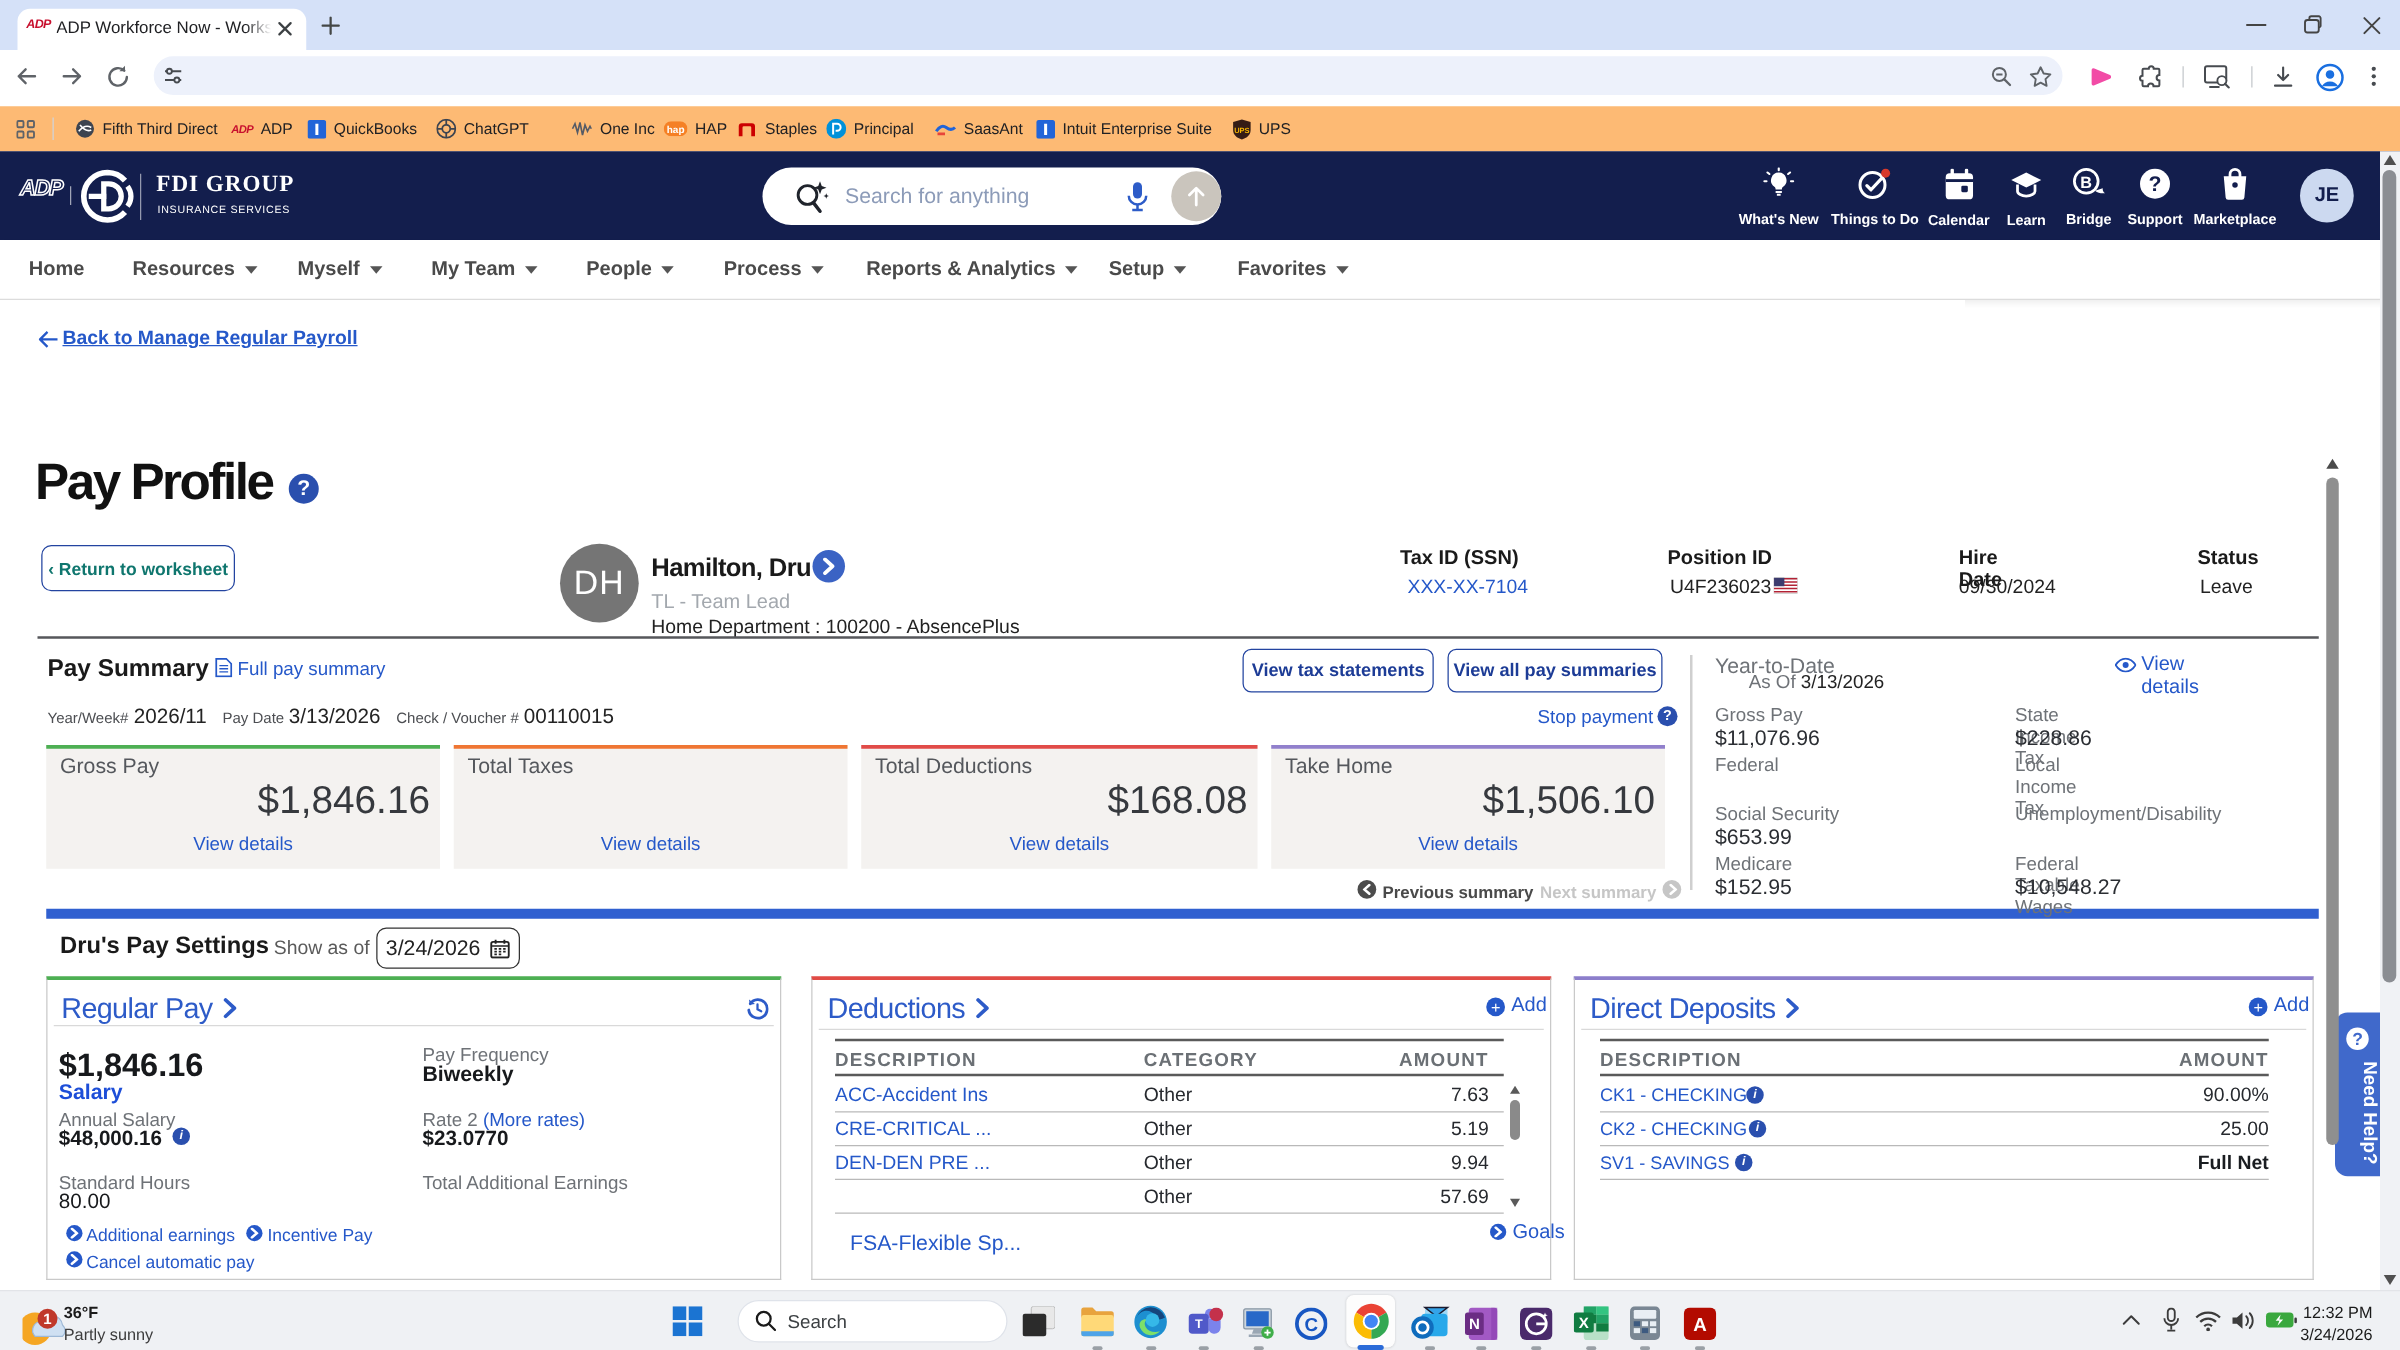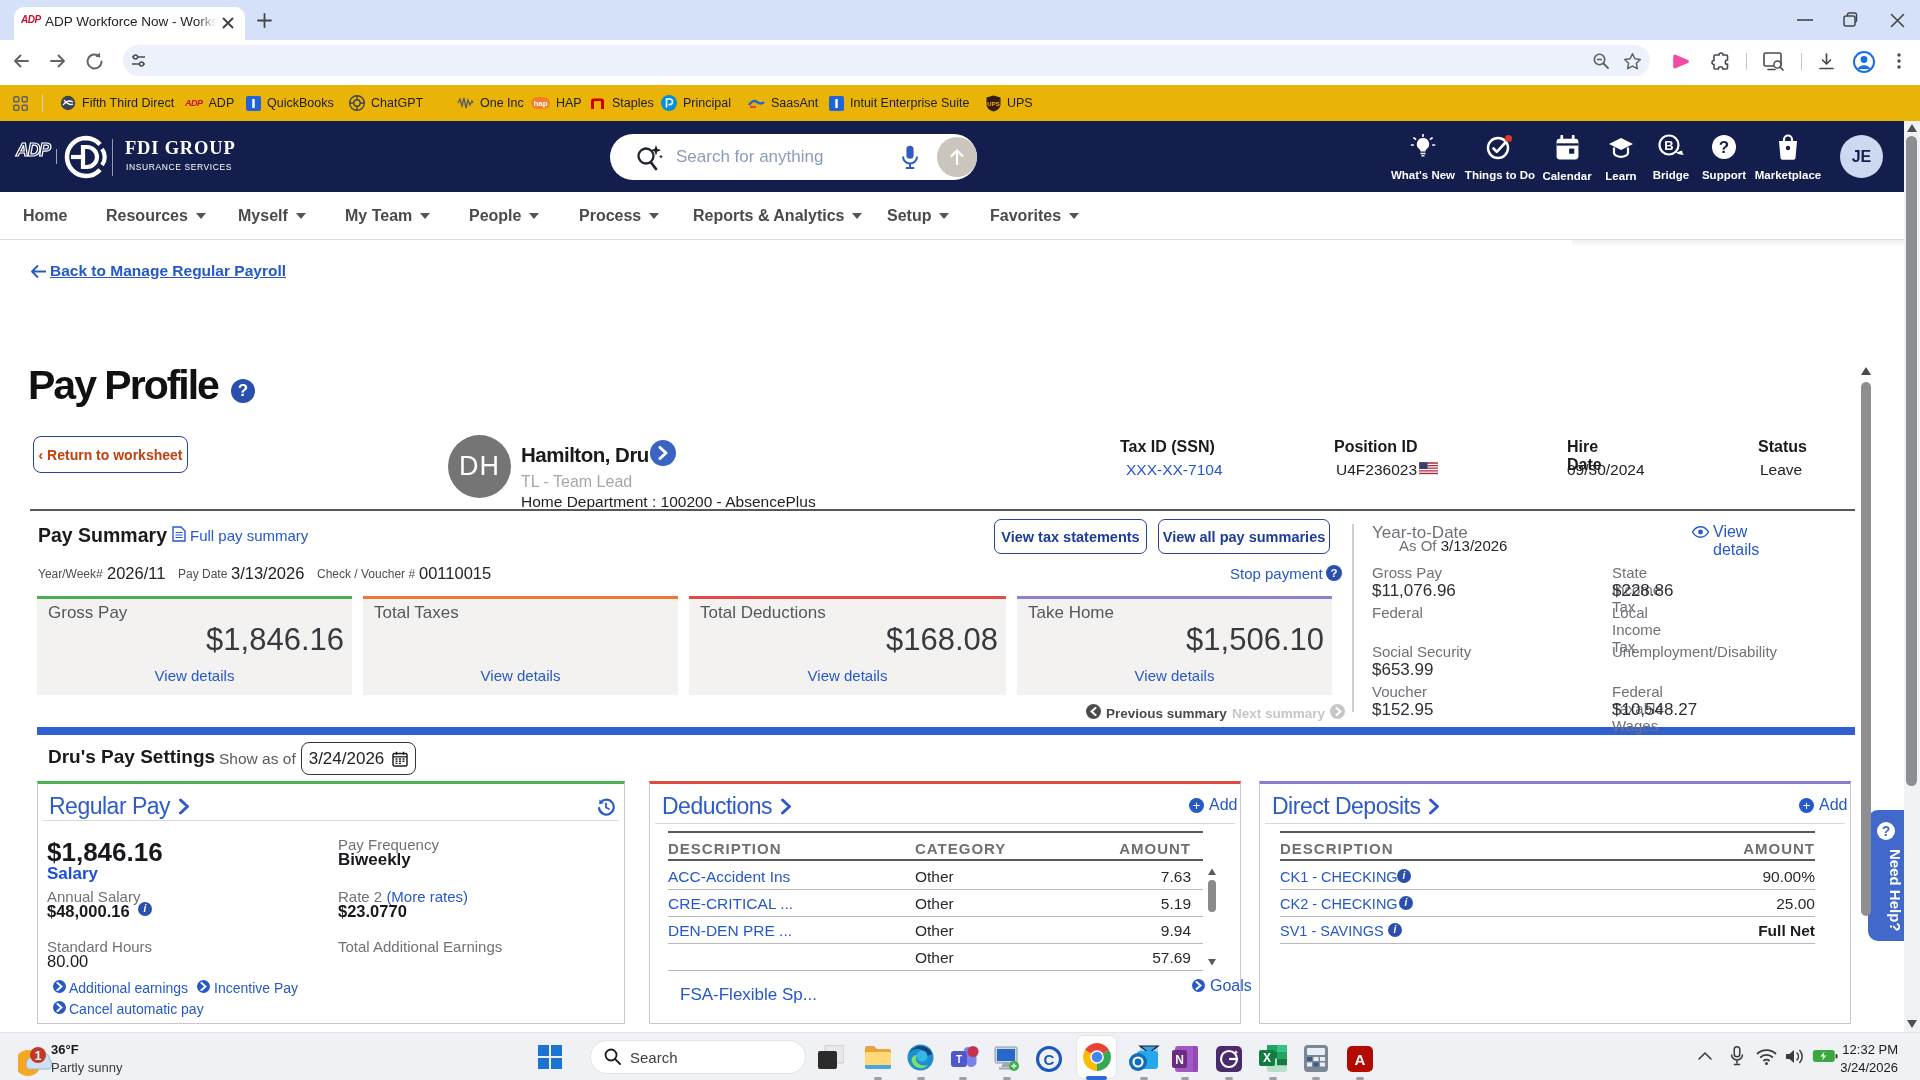--- a/index.html
+++ b/index.html
@@ -4,21 +4,21 @@
 <style>
 * { margin:0; padding:0; box-sizing:border-box; }
 html,body { width:1920px; height:1080px; overflow:hidden; font-family:"Liberation Sans",sans-serif; }
 #page { position:relative; width:1920px; height:1080px; background:#fff; overflow:hidden; }
 .abs { position:absolute; }
 
 #tabstrip { position:absolute; left:0; top:0; width:1920px; height:40px; background:#d5e1f8; }
 #tab { position:absolute; left:14px; top:7px; width:231px; height:33px; background:#fff; border-radius:10px 10px 0 0; }
 #toolbar { position:absolute; left:0; top:40px; width:1920px; height:45px; background:#fff; }
 #urlpill { position:absolute; left:123px; top:45px; width:1527px; height:31px; background:#edf1fb; border-radius:16px; }
-#bookmarks { position:absolute; left:0; top:85px; width:1920px; height:36px; background:#eab308;text-align:right; }
+#bookmarks { position:absolute; left:0; top:85px; width:1920px; height:36px; background:#fdba74;text-align:right; }
 .bm { position:absolute; top:0; height:36px; display:flex; align-items:center; gap:6px; font-size:12.5px; color:#202124; white-space:nowrap; }
 
 #adphead { position:absolute; left:0; top:121px; width:1920px; height:71px; background:#131e4d; }
 #mainnav { position:absolute; left:0; top:192px; width:1920px; height:48px; background:#fff; border-bottom:1px solid #dcdcdc; box-shadow:0 3px 5px rgba(0,0,0,0.07); }
 .navitem { position:absolute; top:0; height:48px; display:flex; align-items:center; font-size:16px; font-weight:bold; color:#4a4a4a; }
 .caret { display:inline-block; width:0; height:0; border-left:5px solid transparent; border-right:5px solid transparent; border-top:6px solid #555; margin-left:8px; }
 .hicon { position:absolute; width:110px; text-align:center; color:#fff; }
 .hicon svg { display:inline-block; }
 .hicon .lbl { font-size:11.5px; font-weight:bold; margin-top:5px; white-space:nowrap; }
 .link { color:#2558c9; }
@@ -299,21 +299,21 @@
   <div id="content">
 
     <svg class="abs" style="left:30px;top:24px;" width="17" height="15" viewBox="0 0 17 15">
         <path d="M16 7.5 H2 M8 1.5 L2 7.5 L8 13.5" fill="none" stroke="#2558c9" stroke-width="1.8" stroke-linejoin="round"></path>
       </svg>
     <a class="abs link" style="left:50px;top:22px;font-size:15.5px;font-weight:bold;text-decoration:underline;">Back to Manage Regular Payroll</a>
 
     <div class="abs" style="left:28px;top:122px;font-size:41px;font-weight:bold;letter-spacing:-2px;color:#111;">Pay Profile</div>
     <div class="abs" style="left:231px;top:139px;width:24px;height:24px;border-radius:50%;background:#2a4fae;color:#fff;font-size:17px;font-weight:bold;text-align:center;line-height:24px;">?</div>
 
-    <div class="abs" style="left:33px;top:196px;width:155px;height:37px;border:1.5px solid #2344a0;border-radius:8px;display:flex;align-items:center;justify-content:center;white-space:nowrap;font-size:14px;font-weight:bold;color:#c2410c;">‹&nbsp;Return to worksheet</div>
+    <div class="abs" style="left:33px;top:196px;width:155px;height:37px;border:1.5px solid #2344a0;border-radius:8px;display:flex;align-items:center;justify-content:center;white-space:nowrap;font-size:14px;font-weight:bold;color:#0f766e;">‹&nbsp;Return to worksheet</div>
 
     <div class="abs" style="left:448px;top:195px;width:63px;height:63px;border-radius:50%;background:#757575;color:#fff;font-size:27px;text-align:center;line-height:63px;letter-spacing:1px;">DH</div>
     <div class="abs" style="left:521px;top:203px;font-size:20.5px;font-weight:bold;letter-spacing:-0.5px;color:#1a1a1a;">Hamilton, Dru</div>
     <div class="abs" style="left:650px;top:200px;width:26px;height:26px;border-radius:50%;background:#3b63c4;"></div>
     <svg class="abs" style="left:658px;top:206px;" width="10" height="14" viewBox="0 0 10 14">
         <path d="M2 1.5 L8 7 L2 12.5" fill="none" stroke="#fff" stroke-width="3" stroke-linecap="round" stroke-linejoin="round"></path>
       </svg>
     <div class="abs" style="left:521px;top:233px;font-size:16px;color:#a3a8ae;">TL - Team Lead</div>
     <div class="abs" style="left:521px;top:253px;font-size:15.5px;color:#222;">Home Department : 100200 - AbsencePlus</div>
 
@@ -389,21 +389,21 @@
     <div class="abs link" style="left:1713px;top:283px;font-size:16px;">View details</div>
     <div class="abs glabel" style="left:1372px;top:324px;">Gross Pay</div>
     <div class="abs" style="left:1372px;top:341px;font-size:17px;color:#2b2e33;">$11,076.96</div>
     <div class="abs glabel" style="left:1612px;top:324px;">State Income Tax</div>
     <div class="abs" style="left:1612px;top:341px;font-size:17px;color:#2b2e33;">$228.86</div>
     <div class="abs glabel" style="left:1372px;top:364px;">Federal</div>
     <div class="abs glabel" style="left:1612px;top:364px;">Local Income Tax</div>
     <div class="abs glabel" style="left:1372px;top:403px;">Social Security</div>
     <div class="abs" style="left:1372px;top:420px;font-size:17px;color:#2b2e33;">$653.99</div>
     <div class="abs glabel" style="left:1612px;top:403px;">Unemployment/Disability</div>
-    <div class="abs glabel" style="left:1372px;top:443px;">Voucher</div>
+    <div class="abs glabel" style="left:1372px;top:443px;">Medicare</div>
     <div class="abs" style="left:1372px;top:460px;font-size:17px;color:#2b2e33;">$152.95</div>
     <div class="abs glabel" style="left:1612px;top:443px;">Federal Taxable Wages</div>
     <div class="abs" style="left:1612px;top:460px;font-size:17px;color:#2b2e33;">$10,548.27</div>
 
     <div class="abs" style="left:48px;top:506px;font-size:19px;font-weight:bold;color:#1a1a1a;">Dru's Pay Settings</div>
     <div class="abs" style="left:219px;top:510px;font-size:15.5px;color:#5a5a5a;">Show as of</div>
     <div class="abs" style="left:301px;top:502px;width:115px;height:33px;border:1.5px solid #333;border-radius:8px;display:flex;align-items:center;justify-content:center;gap:8px;font-size:17px;color:#222;">3/24/2026 <svg width="16" height="16" viewBox="0 0 16 16">
           <rect x="1" y="2.5" width="14" height="12.5" rx="1.5" fill="none" stroke="#222" stroke-width="1.5"></rect>
           <path d="M4.5 0.8 V4 M11.5 0.8 V4" stroke="#222" stroke-width="1.5"></path>
           <path d="M1 5.8 H15" stroke="#222" stroke-width="1.3"></path>

